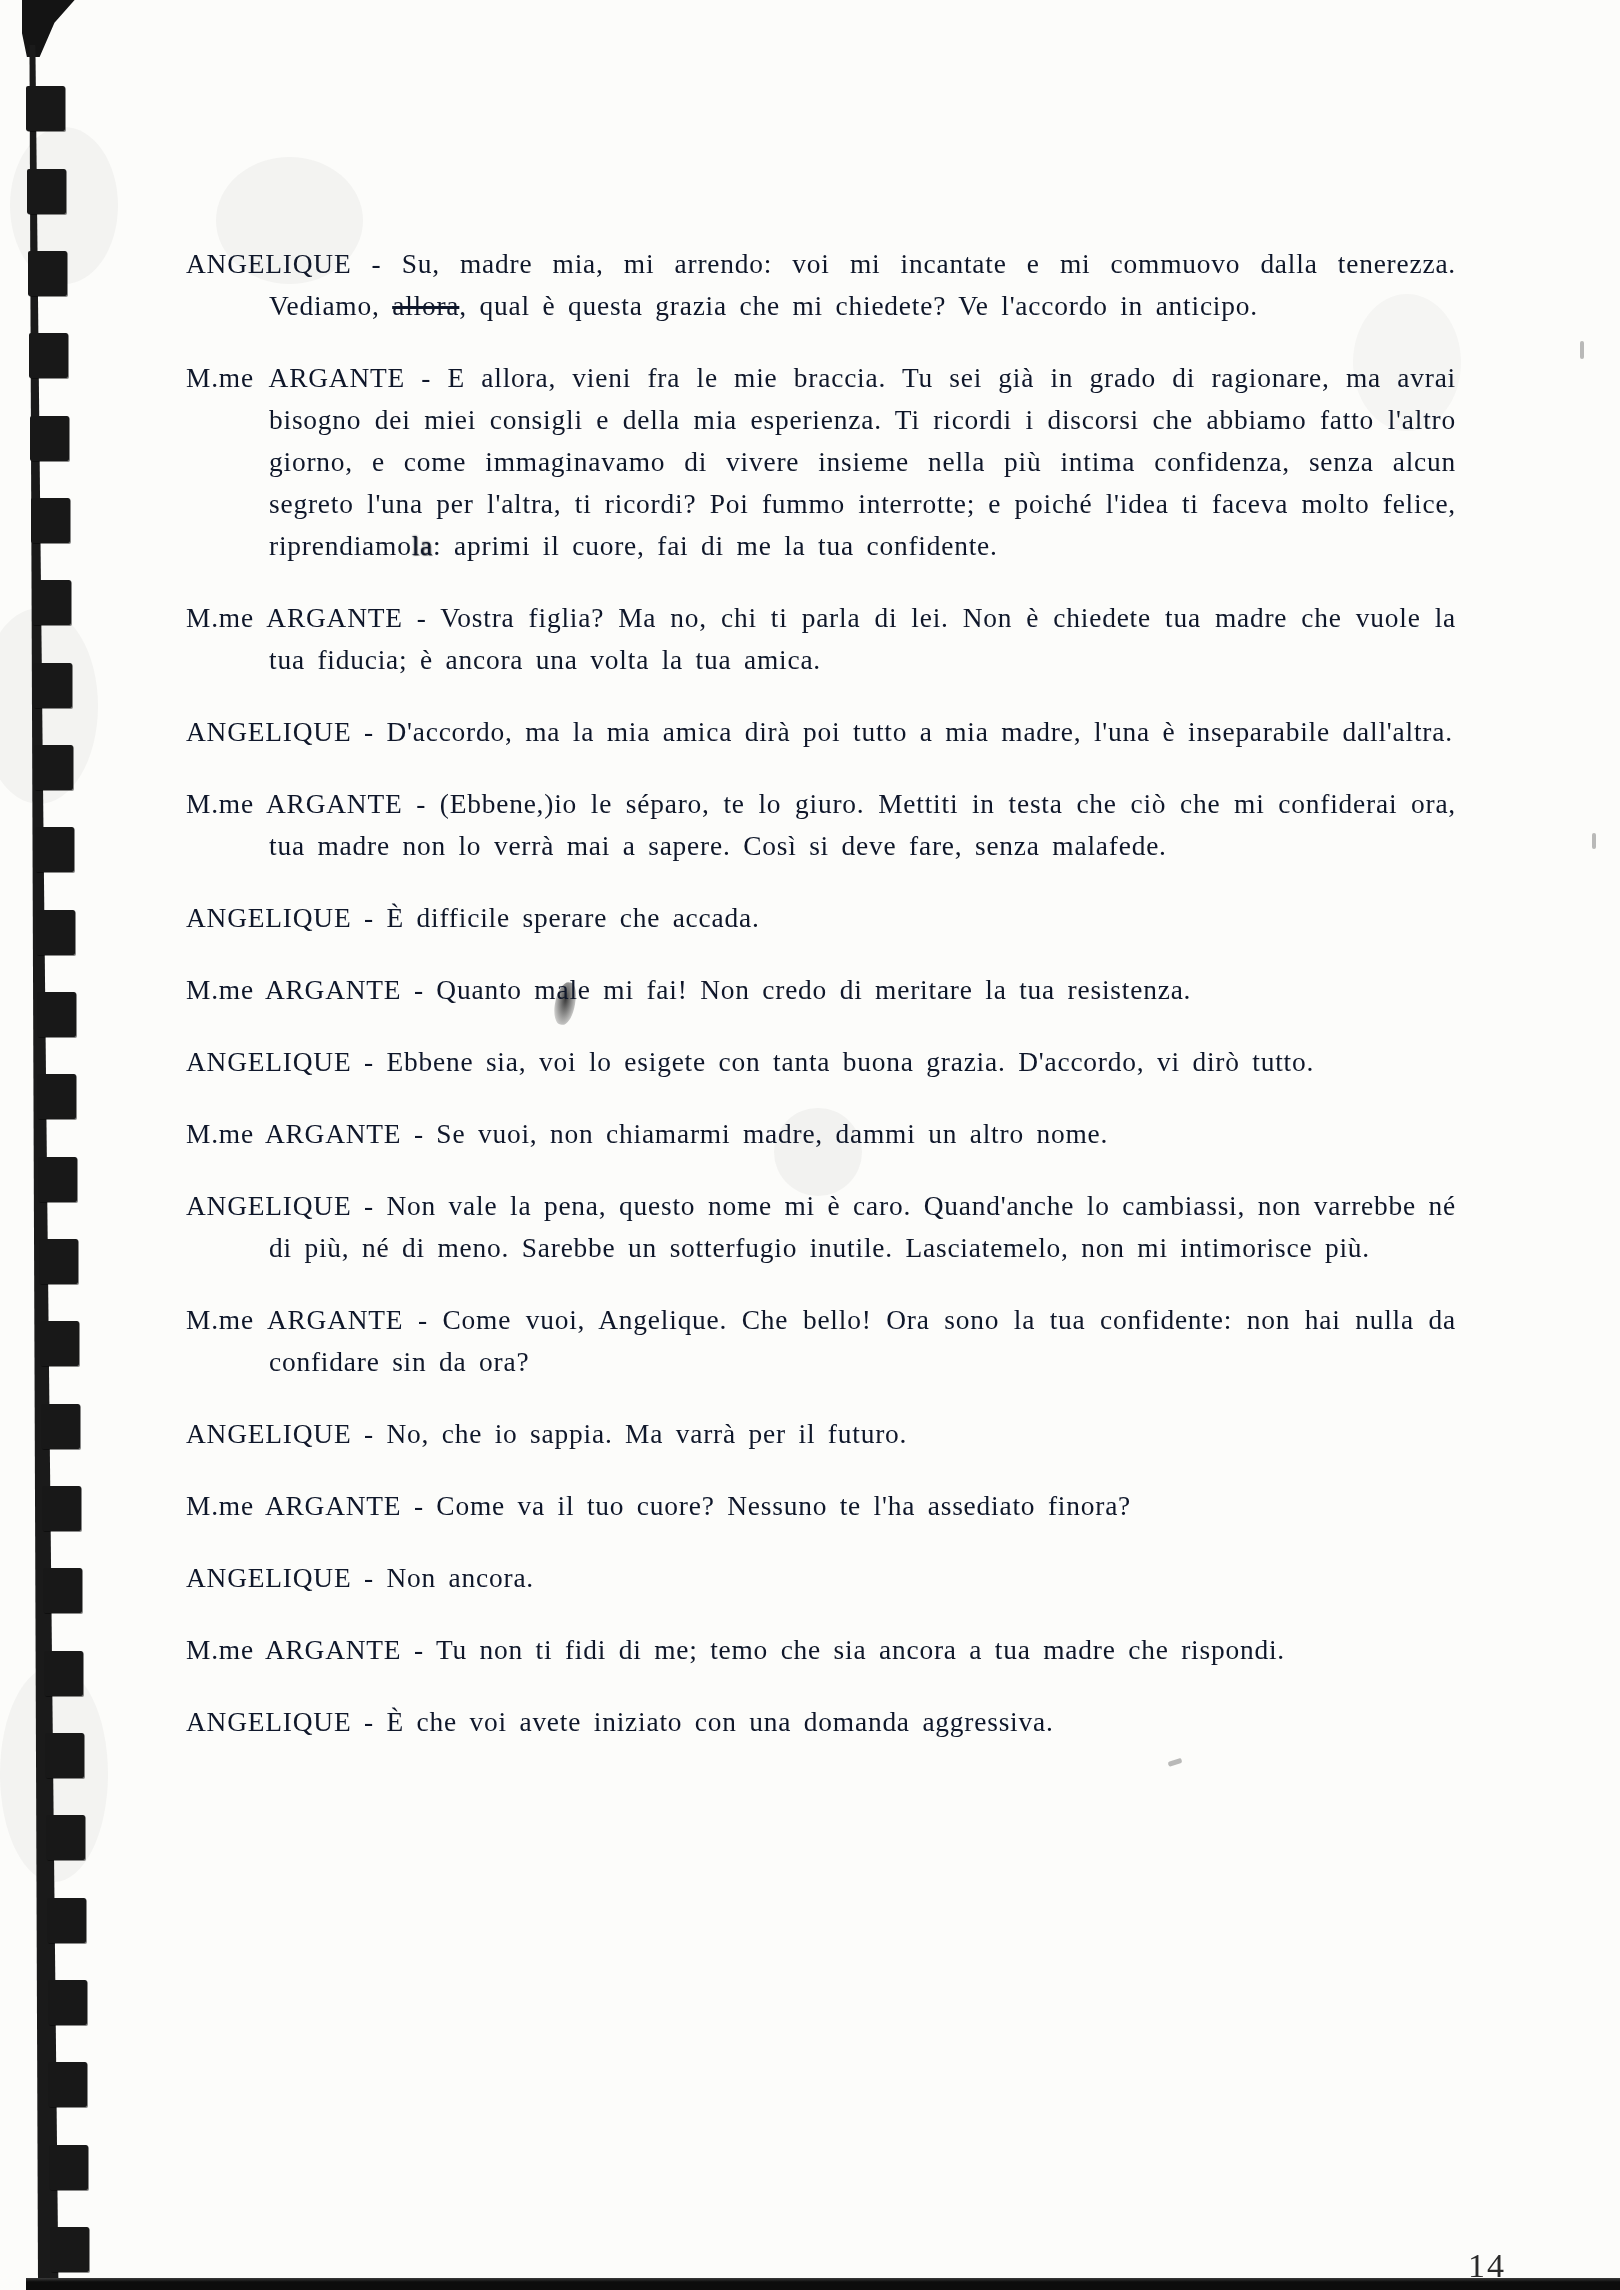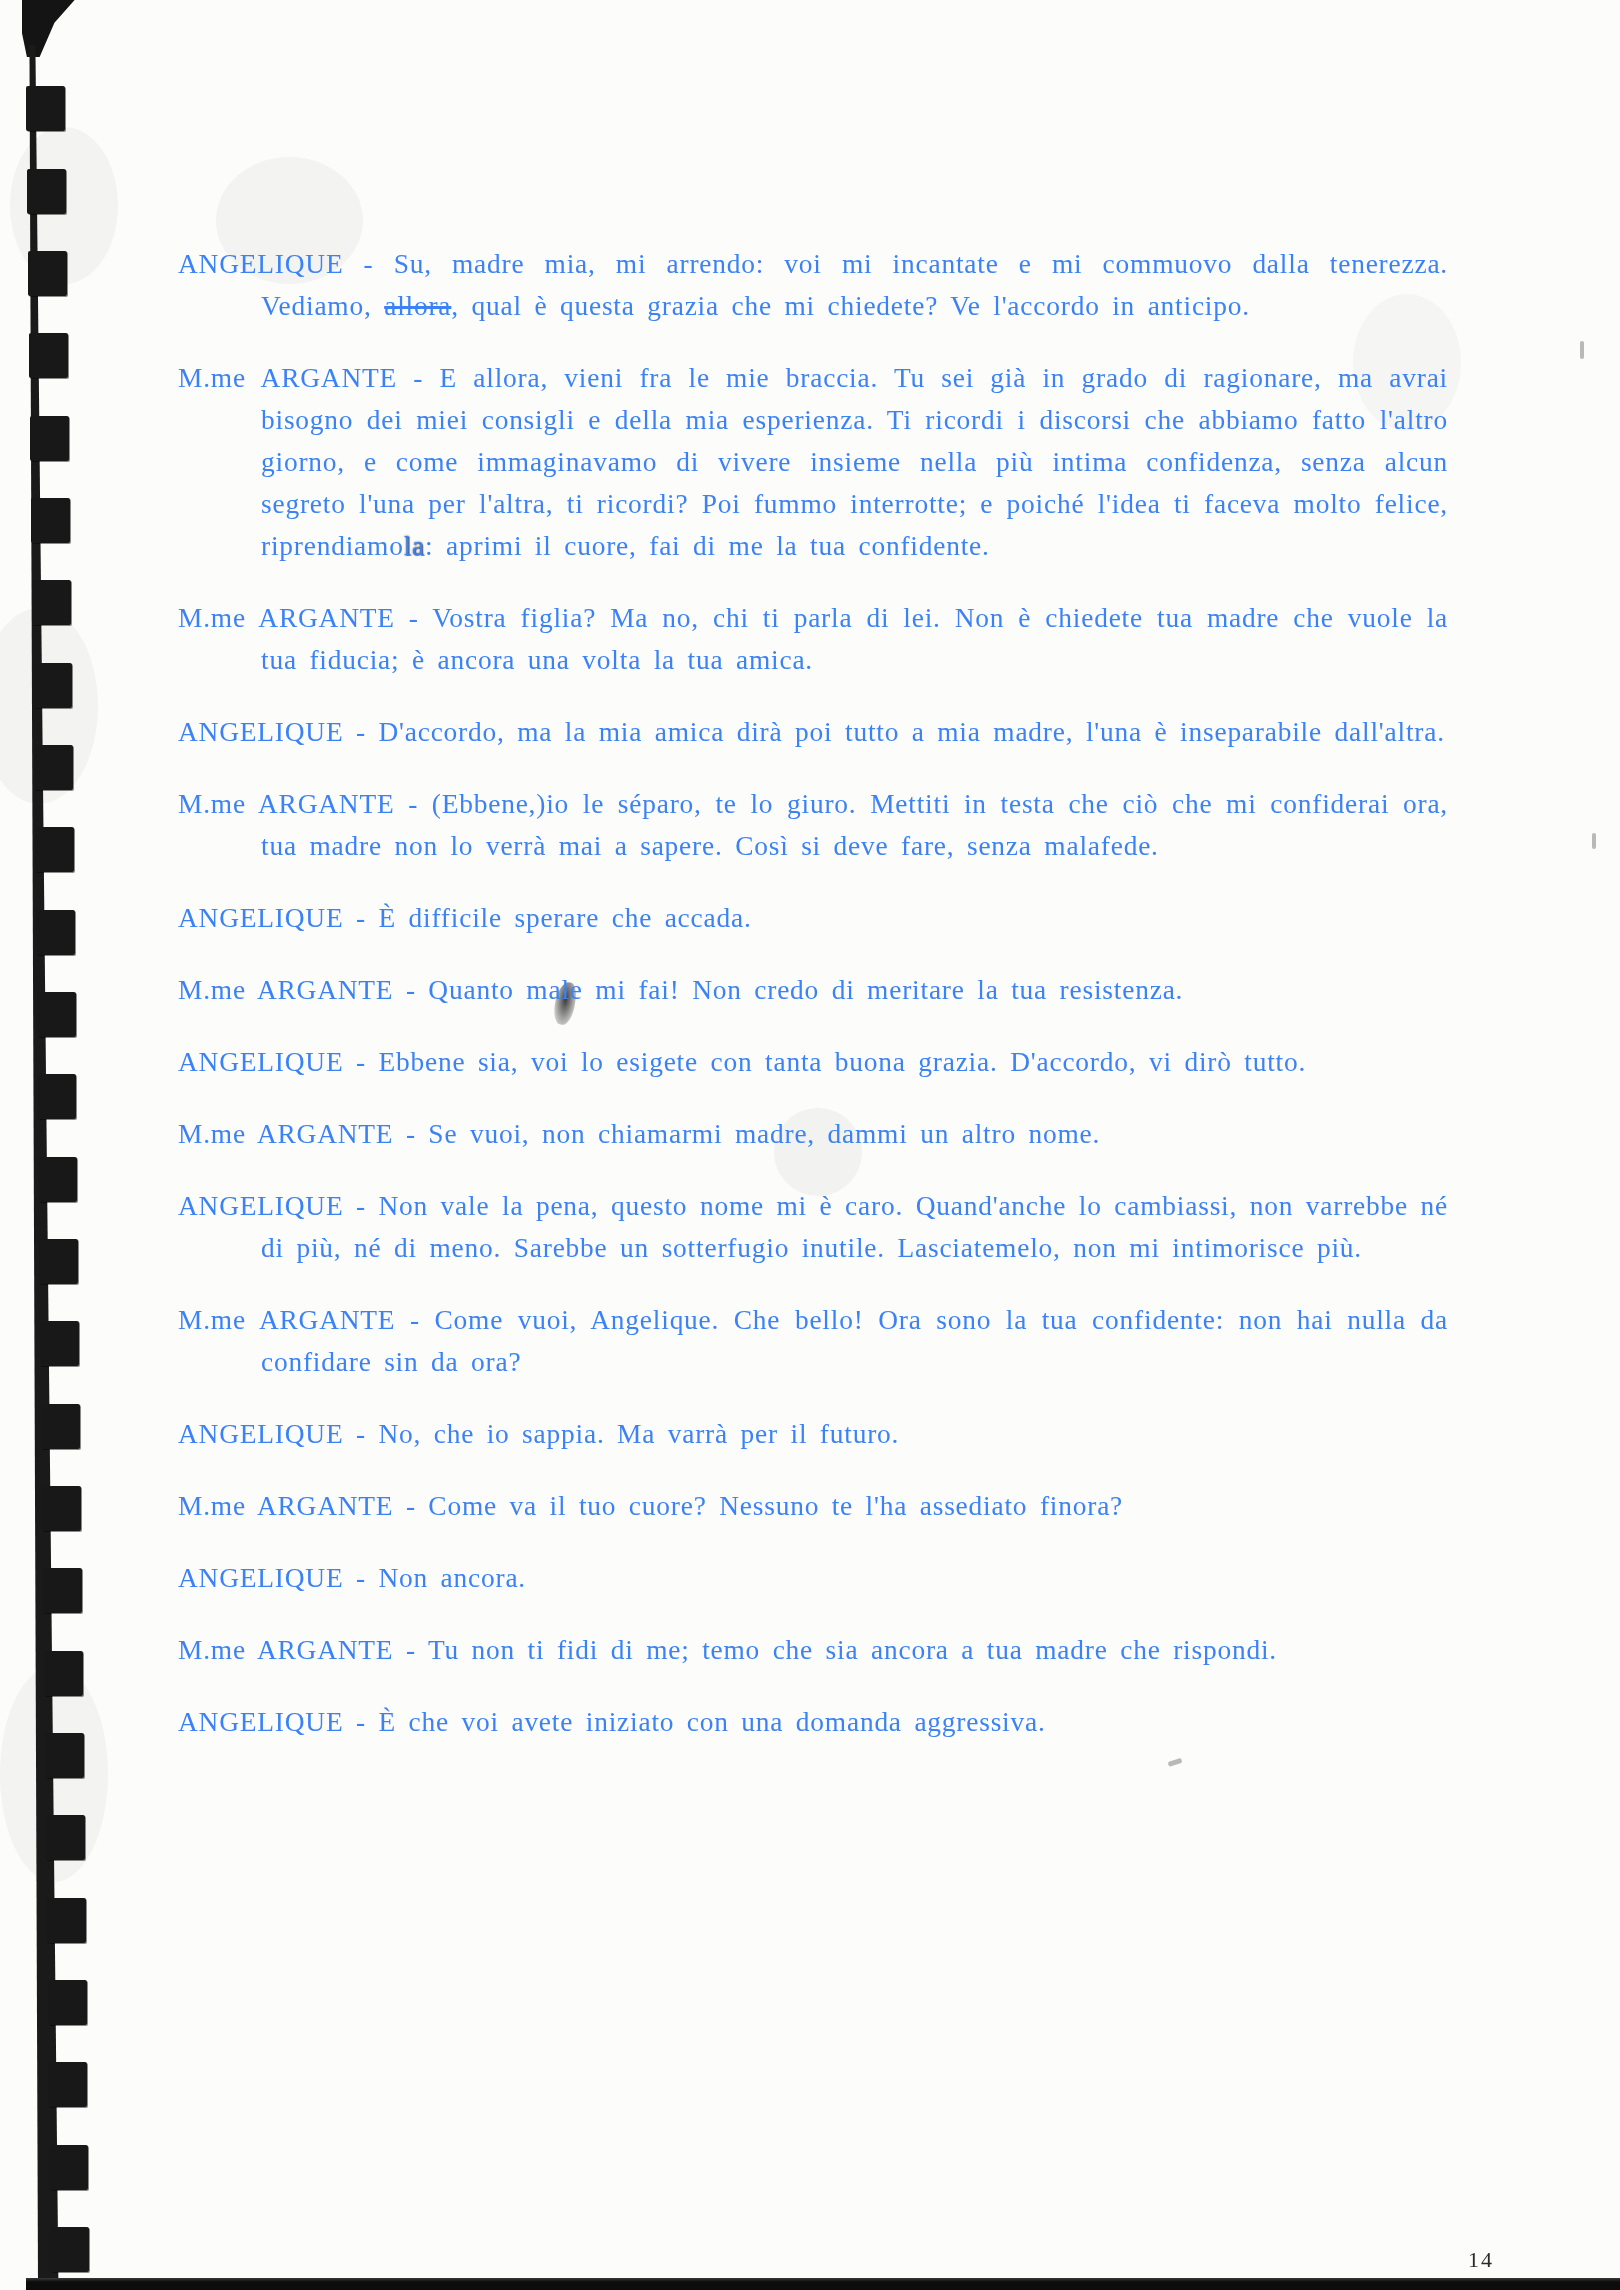--- a/index.html
+++ b/index.html
@@ -24,33 +24,33 @@
   .corner-mark{
     position:absolute;left:21.6px;top:0;width:53px;height:57px;background:#141414;
     clip-path:polygon(0 0,100% 0,62% 40%,34% 100%,10% 100%,0 55%);
   }
   .bottom-edge{
     position:absolute;left:25.5px;bottom:0;width:1595px;height:12.7px;
     background:linear-gradient(to top,#0c0c0c 70%,#3a3a3a);
   }
   
   .page-content{
-    position:absolute;left:178px;top:243px;width:1270px;
-    color:#3b82f6;font-size:27.4px;line-height:42px;
+    position:absolute;left:186px;top:243px;width:1270px;
+    color:#0f172a;font-size:27.4px;line-height:42px;
     letter-spacing:0.8px;word-spacing:4.9px;
   }
   .para{
     margin:0 0 30px 0;padding-left:83px;text-indent:-83px;
     text-align:justify;
   }
   .seg-strike{text-decoration:line-through;text-decoration-thickness:2.9px;}
   .seg-hand{font-weight:normal;text-shadow:0 0 2px rgba(10,10,10,.85),1px 1px 0 rgba(10,10,10,.4);}
   .page-number{
     position:absolute;left:1468px;top:2247px;color:#2a2a2a;
-    font-size:22px;letter-spacing:2px;
+    font-size:34px;letter-spacing:2px;
   }
   .ink-blot{
     position:absolute;left:555px;top:982px;width:19.6px;height:43px;
     background:radial-gradient(ellipse at 50% 40%,rgba(25,25,25,.85),rgba(25,25,25,.25) 70%,transparent);
     border-radius:60% 40% 55% 45%;transform:rotate(8deg);
   }
   .tick-mark{position:absolute;background:rgba(60,60,60,.35);border-radius:2px;}
 </style>
 </head>
 <body>

